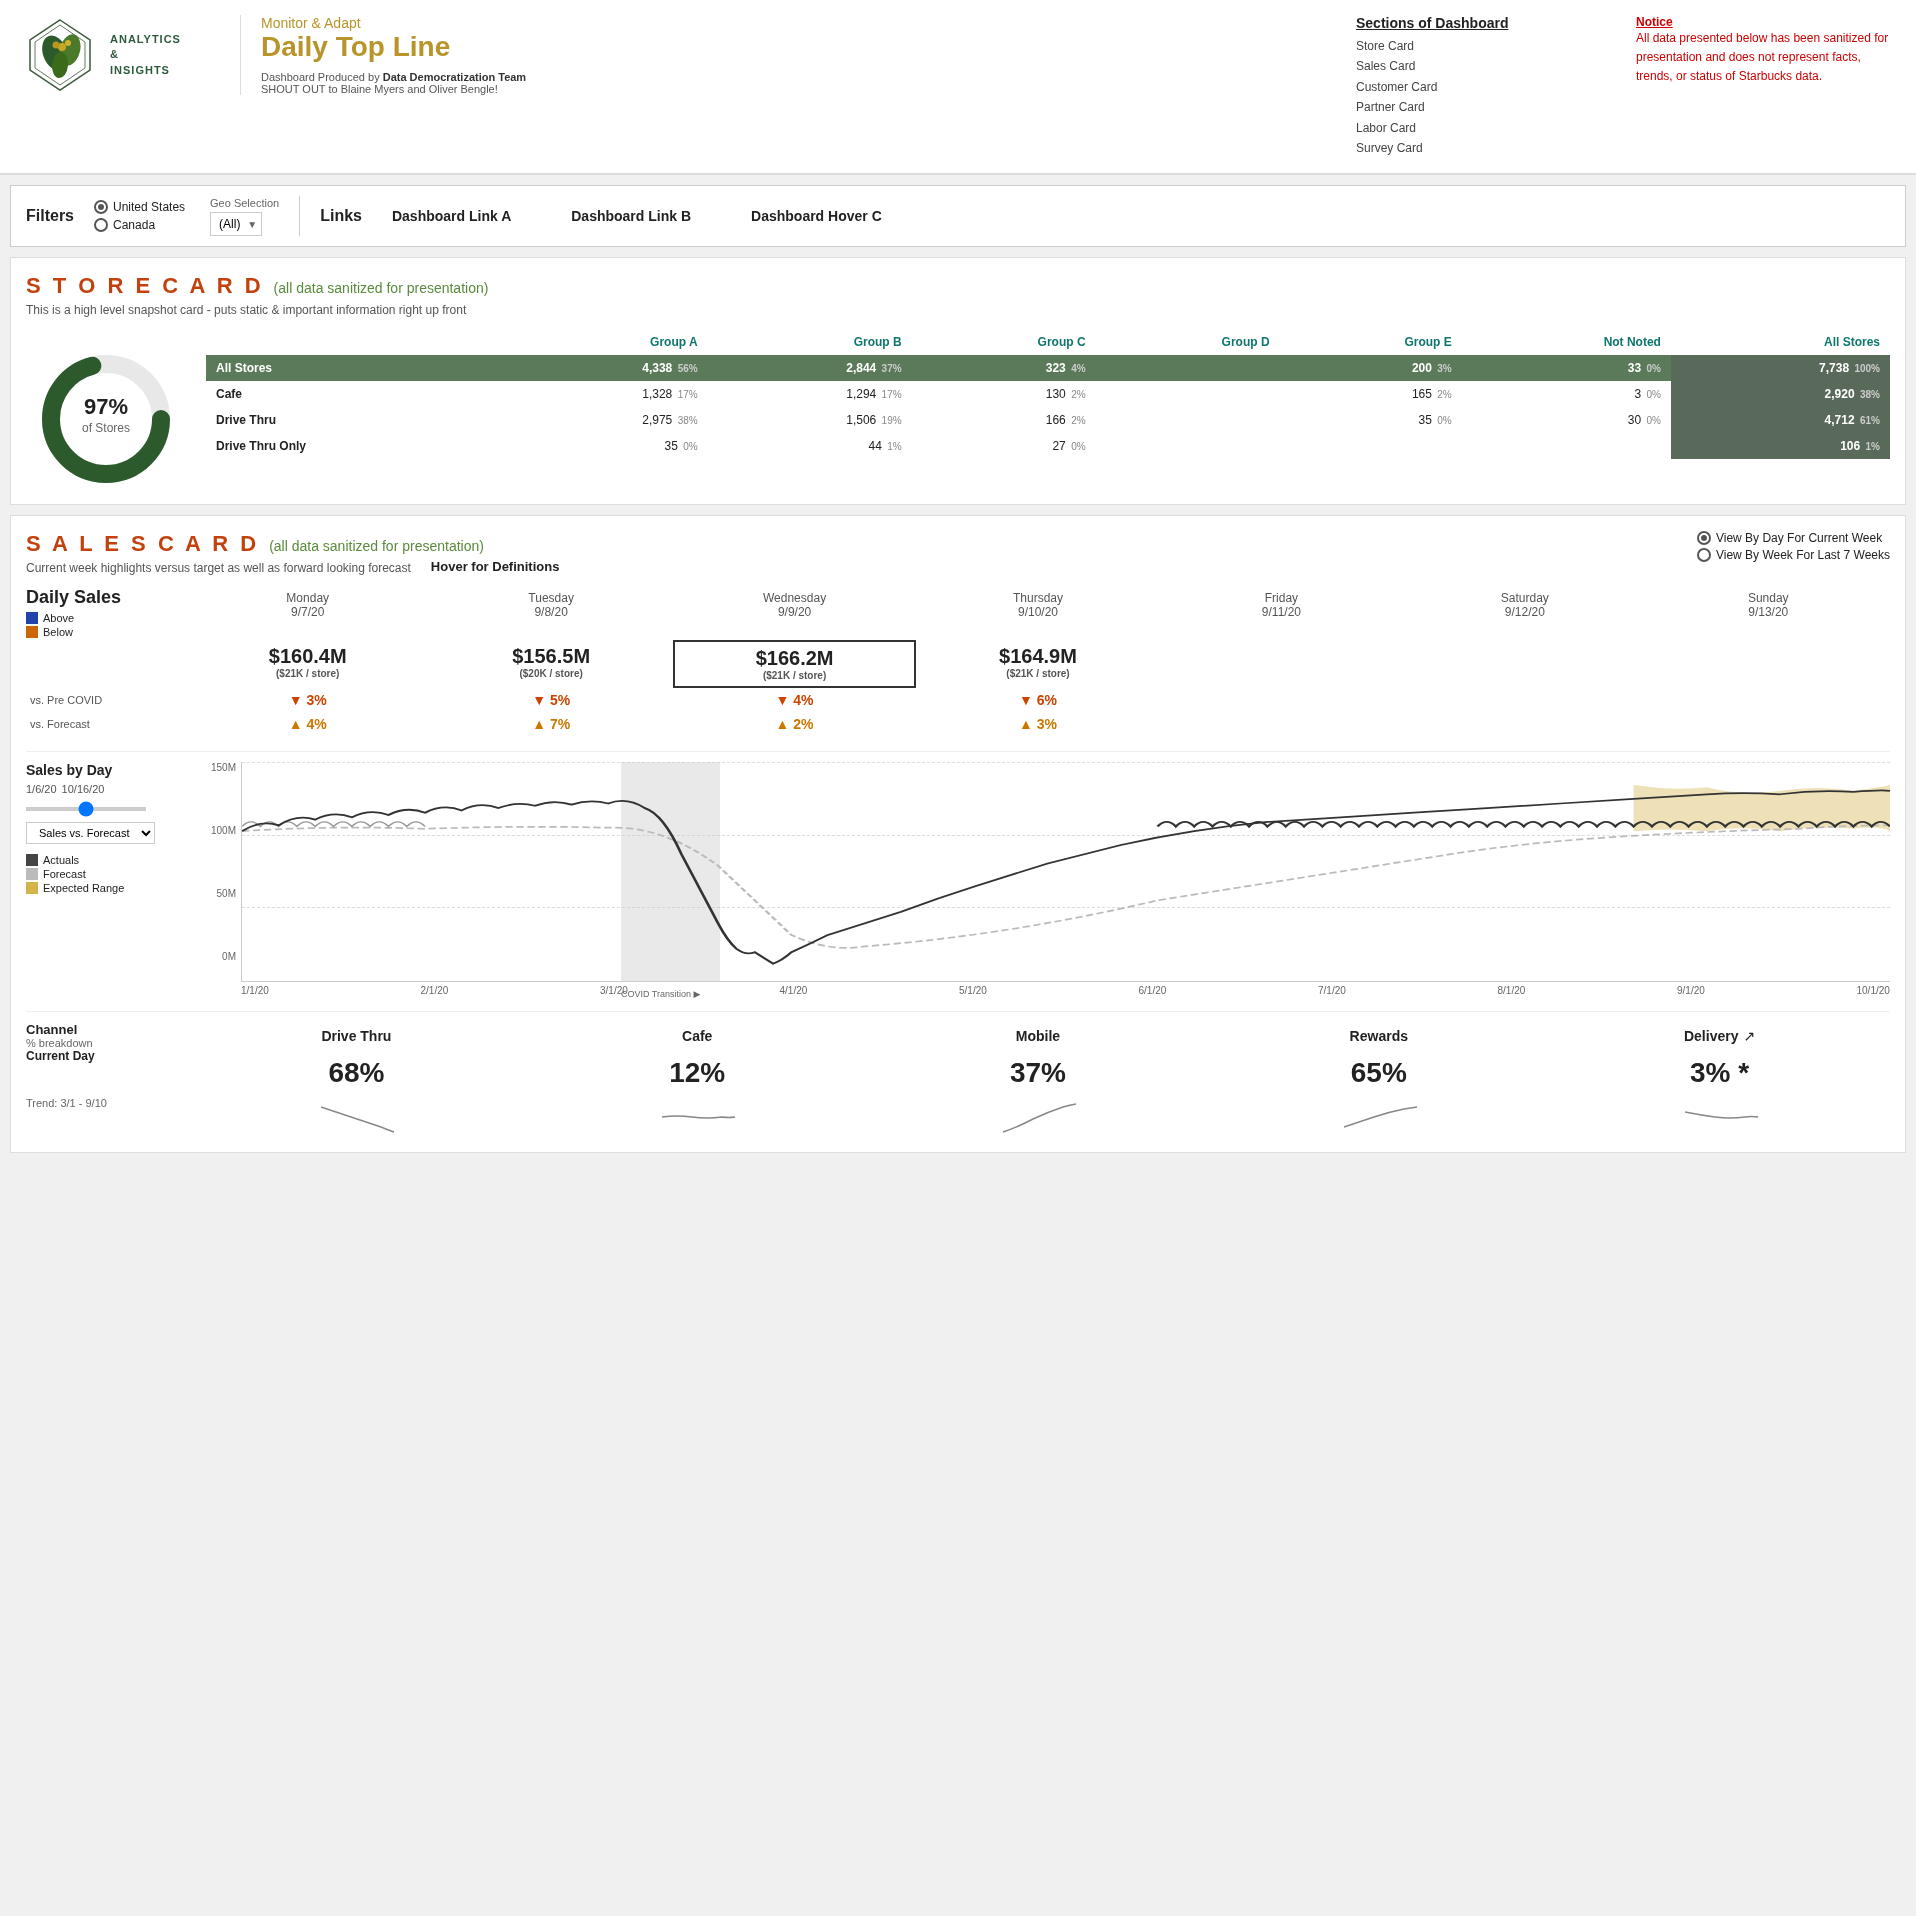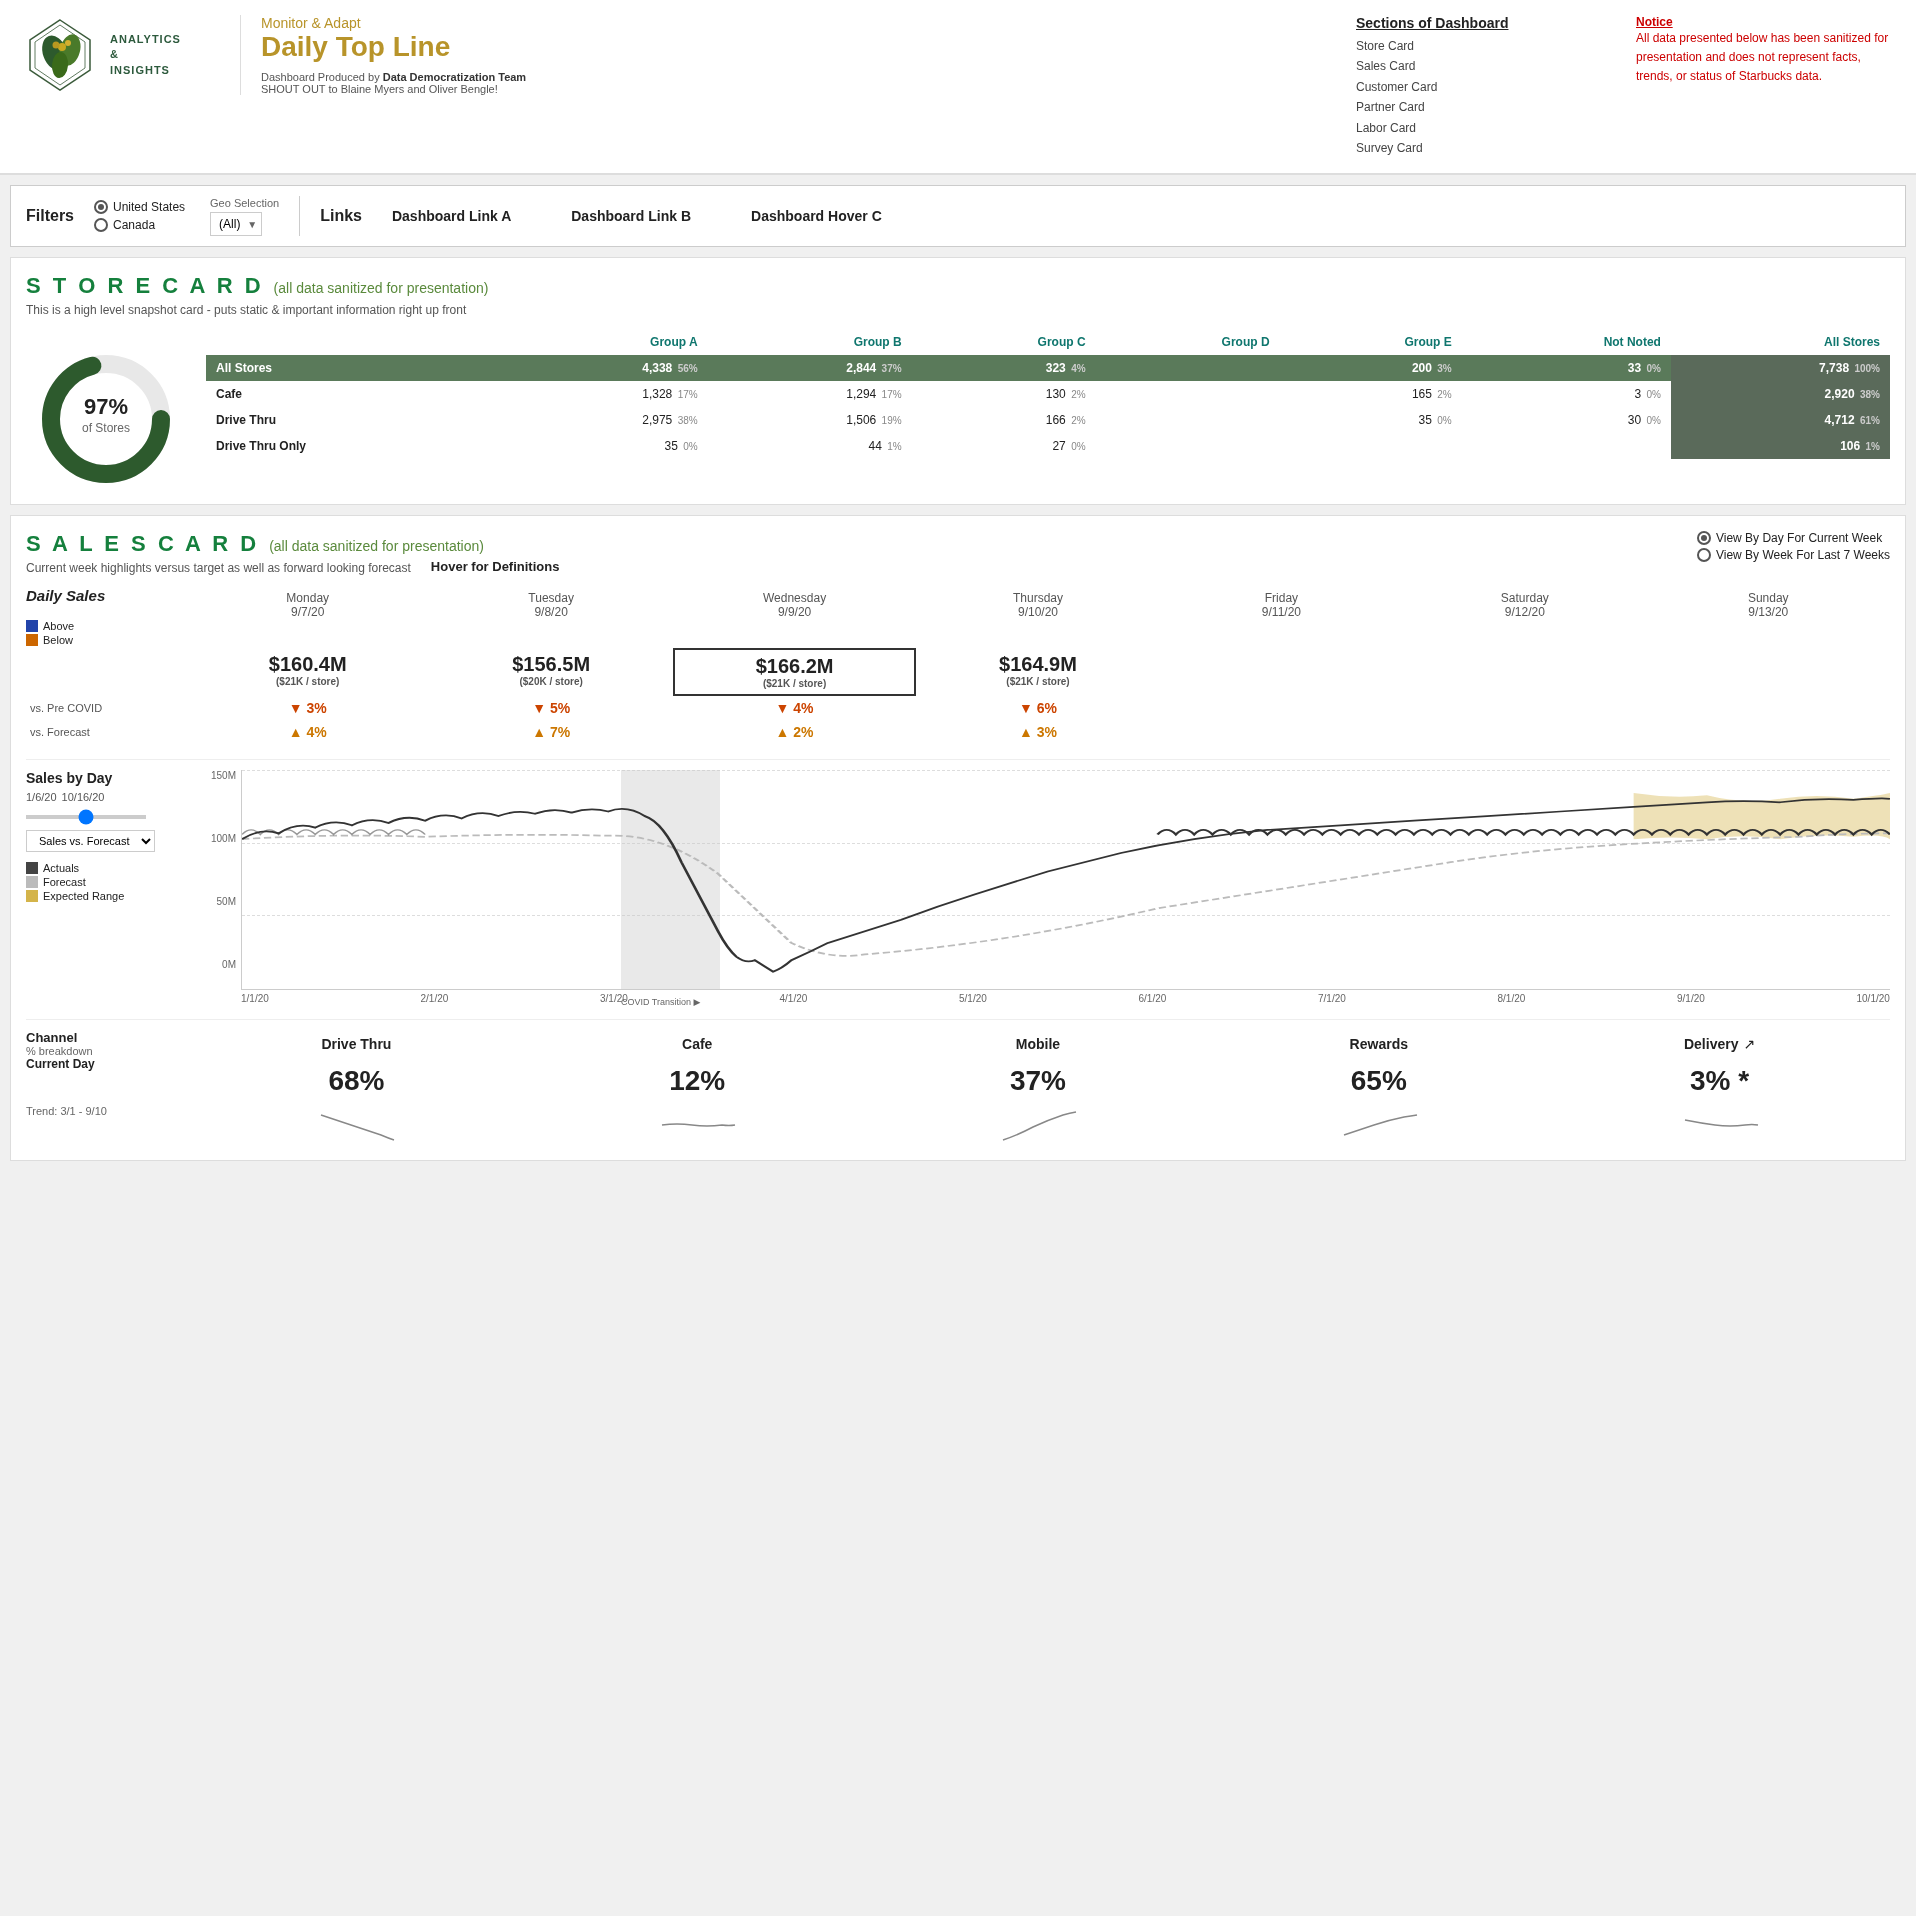--- a/index.html
+++ b/index.html
@@ -34,21 +34,21 @@
     .geo-label { font-size: 11px; color: #666; margin-bottom: 3px; }
     .geo-select { border: 1px solid #ccc; padding: 4px 8px; font-size: 12px; background: white; appearance: none; padding-right: 20px; }
     .geo-select-wrap { position: relative; display: inline-block; }
     .geo-select-wrap::after { content: '▼'; position: absolute; right: 5px; top: 50%; transform: translateY(-50%); font-size: 10px; color: #666; pointer-events: none; }
     .divider-v { width: 1px; height: 40px; background: #ccc; margin: 0 20px; }
     .links-label { font-size: 16px; font-weight: bold; margin-right: 30px; text-align: right; }
     .link-btn { font-size: 14px; font-weight: bold; color: #222; margin-right: 60px; cursor: pointer; }
     
     
     .card { background: white; margin: 0 10px 10px 10px; padding: 15px; border: 1px solid #ddd; }
-    .card-title { font-size: 22px; font-weight: bold; letter-spacing: 3px; color: #15803d; }
+    .card-title { font-size: 22px; font-weight: bold; letter-spacing: 3px; color: #c2410c; }
     .card-subtitle-green { font-size: 14px; color: #5a8a3c; margin-left: 10px; font-weight: normal; letter-spacing: 0; }
     .card-desc { font-size: 12px; color: #555; margin-top: 4px; margin-bottom: 12px; }
     
     
     .store-card-content { display: flex; align-items: flex-start; gap: 20px; }
     .donut-wrap { width: 160px; display: flex; flex-direction: column; align-items: center; justify-content: center; padding-top: 20px; }
     .store-table { flex: 1; border-collapse: collapse; font-size: 12px; }
     .store-table th { font-weight: bold; padding: 6px 10px; text-align: right; color: #0f766e; }
     .store-table th:first-child { text-align: left; }
     .store-table td { padding: 6px 10px; text-align: right; }
@@ -316,21 +316,21 @@
       <div class="view-option">
         <div class="radio-circle"></div>
         <span>View By Week For Last 7 Weeks</span>
       </div>
     </div>
   </div>
 
   <div style="display:grid; grid-template-columns: 160px repeat(7, 1fr); margin-top:12px;">
 
     <div>
-      <div style="font-weight:bold; font-size:15px; margin-bottom:16px;font-style:italic;">Daily Sales</div>
+      <div style="font-weight:bold; font-size:18px; margin-bottom:4px;">Daily Sales</div>
       <div class="legend-item">
         <div class="legend-box blue"></div>
         <span>Above</span>
       </div>
       <div class="legend-item">
         <div class="legend-box orange"></div>
         <span>Below</span>
       </div>
     </div>
 

